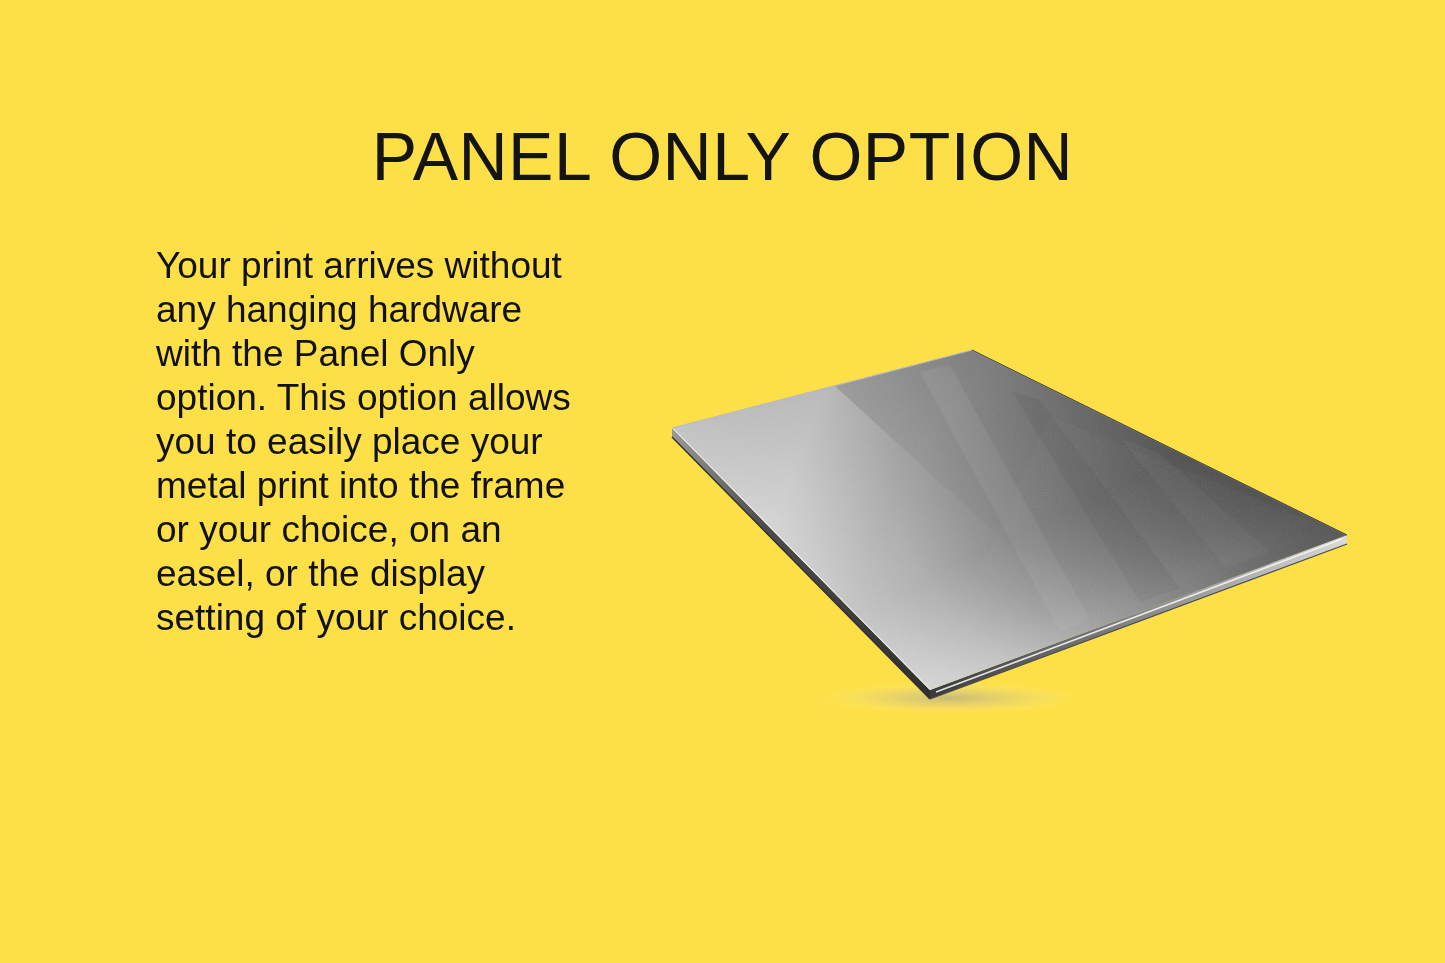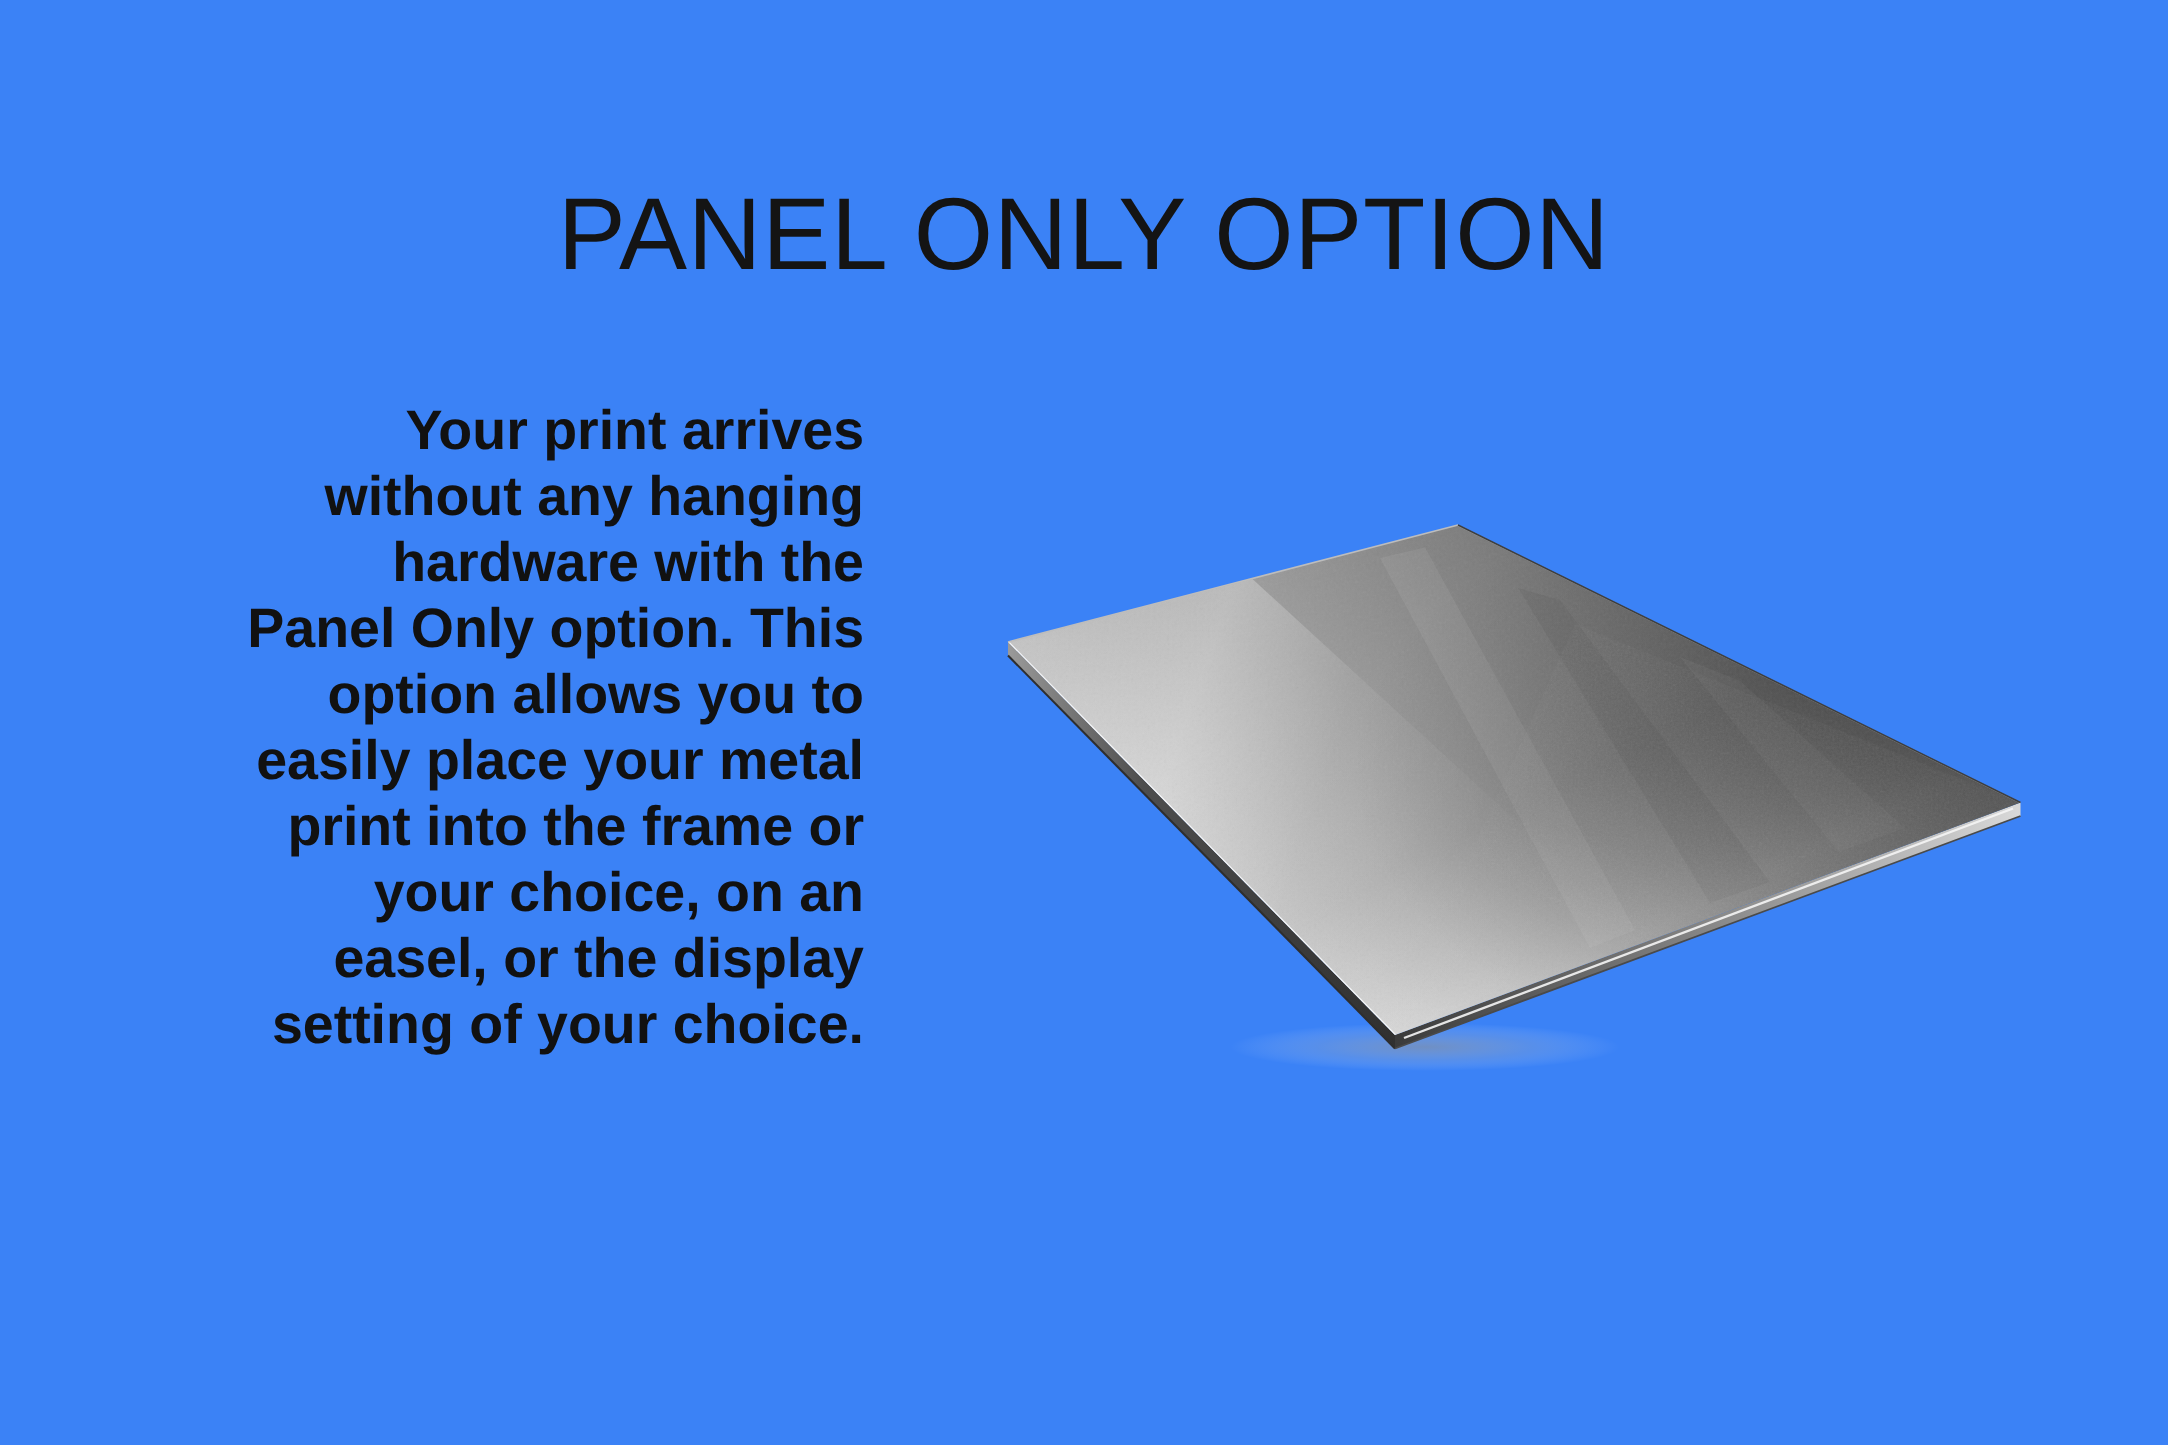--- a/index.html
+++ b/index.html
@@ -9,21 +9,21 @@
     background: #ffffff;
   }
   body {
     font-family: "Liberation Sans", sans-serif;
     color: #000000;
   }
   #slide {
     position: relative;
     width: 1445px;
     height: 963px;
-    background: #3b82f6;
+    background: #fde047;
     overflow: hidden;
   }
 
   
   #slide-title {
     position: absolute;
     left: 0;
     top: 76px;
     width: 1445px;
     text-align: center;
@@ -32,27 +32,27 @@
     line-height: 1.0;
     letter-spacing: 0.5px;
     color: #141414;
     white-space: nowrap;
   }
 
   
   #body-text {
     position: absolute;
     left: 156px;
-    top: 265px;
+    top: 244px;
     width: 420px;
     font-size: 37px;
     line-height: 44px;
-    font-weight: 700;
+    font-weight: 400;
     color: #111111;
-    text-align: right;
+    text-align: left;
     word-spacing: 0px;
   }
 
   
   #panel-figure {
     position: absolute;
     left: 620px;
     top: 320px;
     width: 780px;
     height: 420px;

